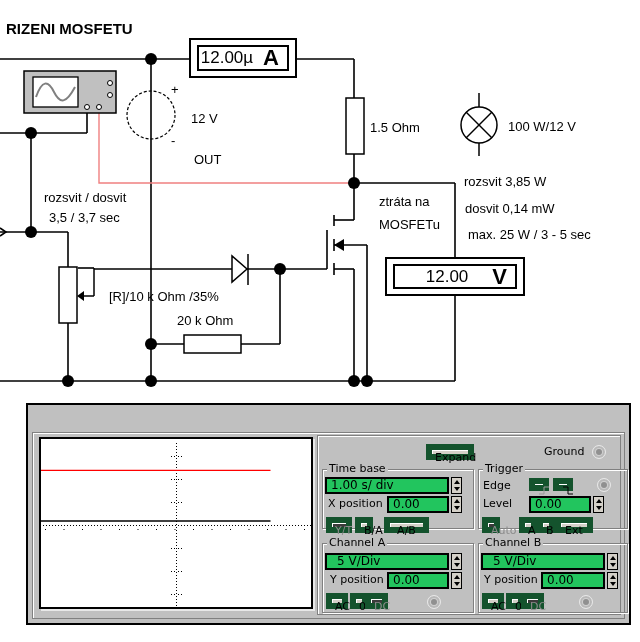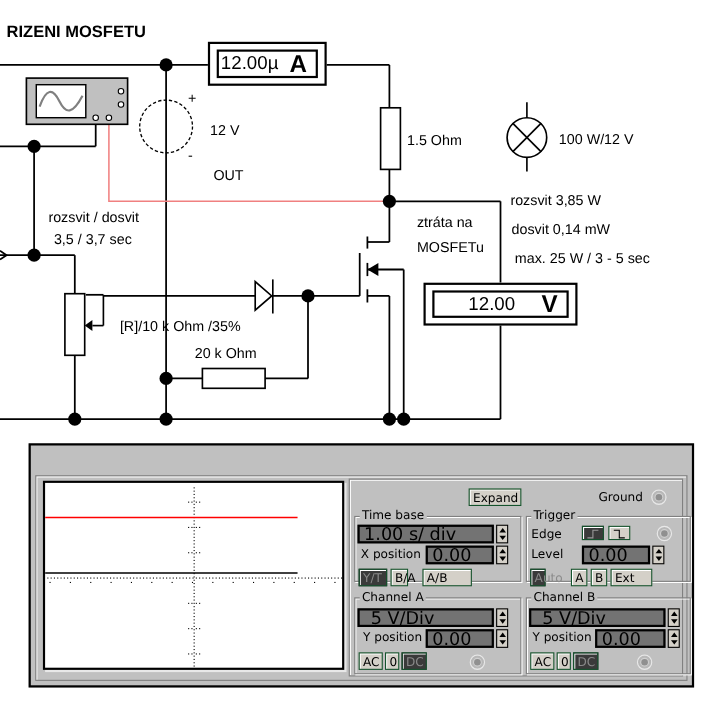--- a/index.html
+++ b/index.html
@@ -14,26 +14,26 @@
 
   
   #osc { position: absolute; left: 26px; top: 403px; width: 605px; height: 222px; background: #c0c0c0; border: 2px solid #000; box-sizing: border-box; font-family: "DejaVu Sans", sans-serif; font-size: 11px; }
   #osc-title { position: absolute; left: 0; top: 0; right: 0; height: 22px; background: linear-gradient(#a9a9a9, #8c8c8c); border-bottom: 2px solid #333; }
   #osc-title .title { position: absolute; left: 22px; top: 2px; color: #ececec; font-weight: bold; font-size: 14px; letter-spacing: 0.2px; }
   #osc-icon { position: absolute; left: 2px; top: 2px; width: 18px; height: 18px; }
   #osc-close { position: absolute; right: 4px; top: 2px; width: 18px; height: 16px; background: #d4d0c8; border: 1px solid #000; box-shadow: inset 1px 1px 0 #fff; font-weight: bold; font-size: 14px; line-height: 15px; text-align: center; color: #000; }
   #osc-body { position: absolute; left: 4px; top: 27px; right: 4px; bottom: 4px; border: 1px solid #808080; box-shadow: inset 1px 1px 0 #fff; }
   #screen { position: absolute; left: 6px; top: 4px; width: 274px; height: 172px; background: #fff; border: 2px solid #000; box-sizing: border-box; box-shadow: 2px 2px 0 #e8e8e8; }
   #controls { position: absolute; left: 284px; top: 2px; right: 3px; bottom: 3px; border: 1px solid #808080; box-shadow: inset 1px 1px 0 #fff; }
-  .btn { position: absolute; height: 16px; background: #d4d0c8; border: 1px solid #14532d; box-shadow: inset 1px 1px 0 #fff; font-size: 11px; line-height: 15px; color: #000; box-sizing: border-box; padding: 0 3px; }
+  .btn { position: absolute; height: 16px; background: #d4d0c8; border: 6px solid #14532d; box-shadow: inset 1px 1px 0 #fff; font-size: 11px; line-height: 15px; text-align: center; color: #000; box-sizing: border-box; padding: 0 3px; }
   .btn.active { background: #3a3a3a; color: #8a8a8a; }
   .lbl { position: absolute; font-size: 11px; color: #000; white-space: nowrap; }
   .group { position: absolute; border: 1px solid #808080; box-shadow: 1px 1px 0 #fff, inset 1px 1px 0 #fff; }
   .group-title { position: absolute; top: -8px; left: 4px; background: #c0c0c0; padding: 0 2px; font-size: 11px; }
-  .field { position: absolute; height: 17px; background: #737373; border: 2px solid #000; box-sizing: border-box; font-size: 16px; line-height: 13px; padding-left: 4px; font-family: "DejaVu Sans", sans-serif; }
+  .field { position: absolute; height: 17px; background: #22c55e; border: 2px solid #000; box-sizing: border-box; font-size: 12px; line-height: 13px; padding-left: 4px; font-family: "DejaVu Sans", sans-serif; }
   .spin { position: absolute; width: 11px; height: 17px; background: #d4d0c8; border: 1px solid #000; box-sizing: border-box; }
   .spin::before { content: ""; position: absolute; left: 2px; top: 2px; border-left: 3px solid transparent; border-right: 3px solid transparent; border-bottom: 4px solid #000; }
   .spin::after { content: ""; position: absolute; left: 2px; bottom: 2px; border-left: 3px solid transparent; border-right: 3px solid transparent; border-top: 4px solid #000; }
   .radio { position: absolute; width: 12px; height: 12px; border-radius: 50%; background: #d0d0d0; border: 1px solid #e8e8e8; box-shadow: inset 0 0 0 2px #b8b8b8; }
   .radio::after { content: ""; position: absolute; left: 3px; top: 3px; width: 6px; height: 6px; border-radius: 50%; background: #909090; }
 </style>
 </head>
 <body>
 
 <svg id="schematic" viewBox="0 0 640 400" xmlns="http://www.w3.org/2000/svg">

